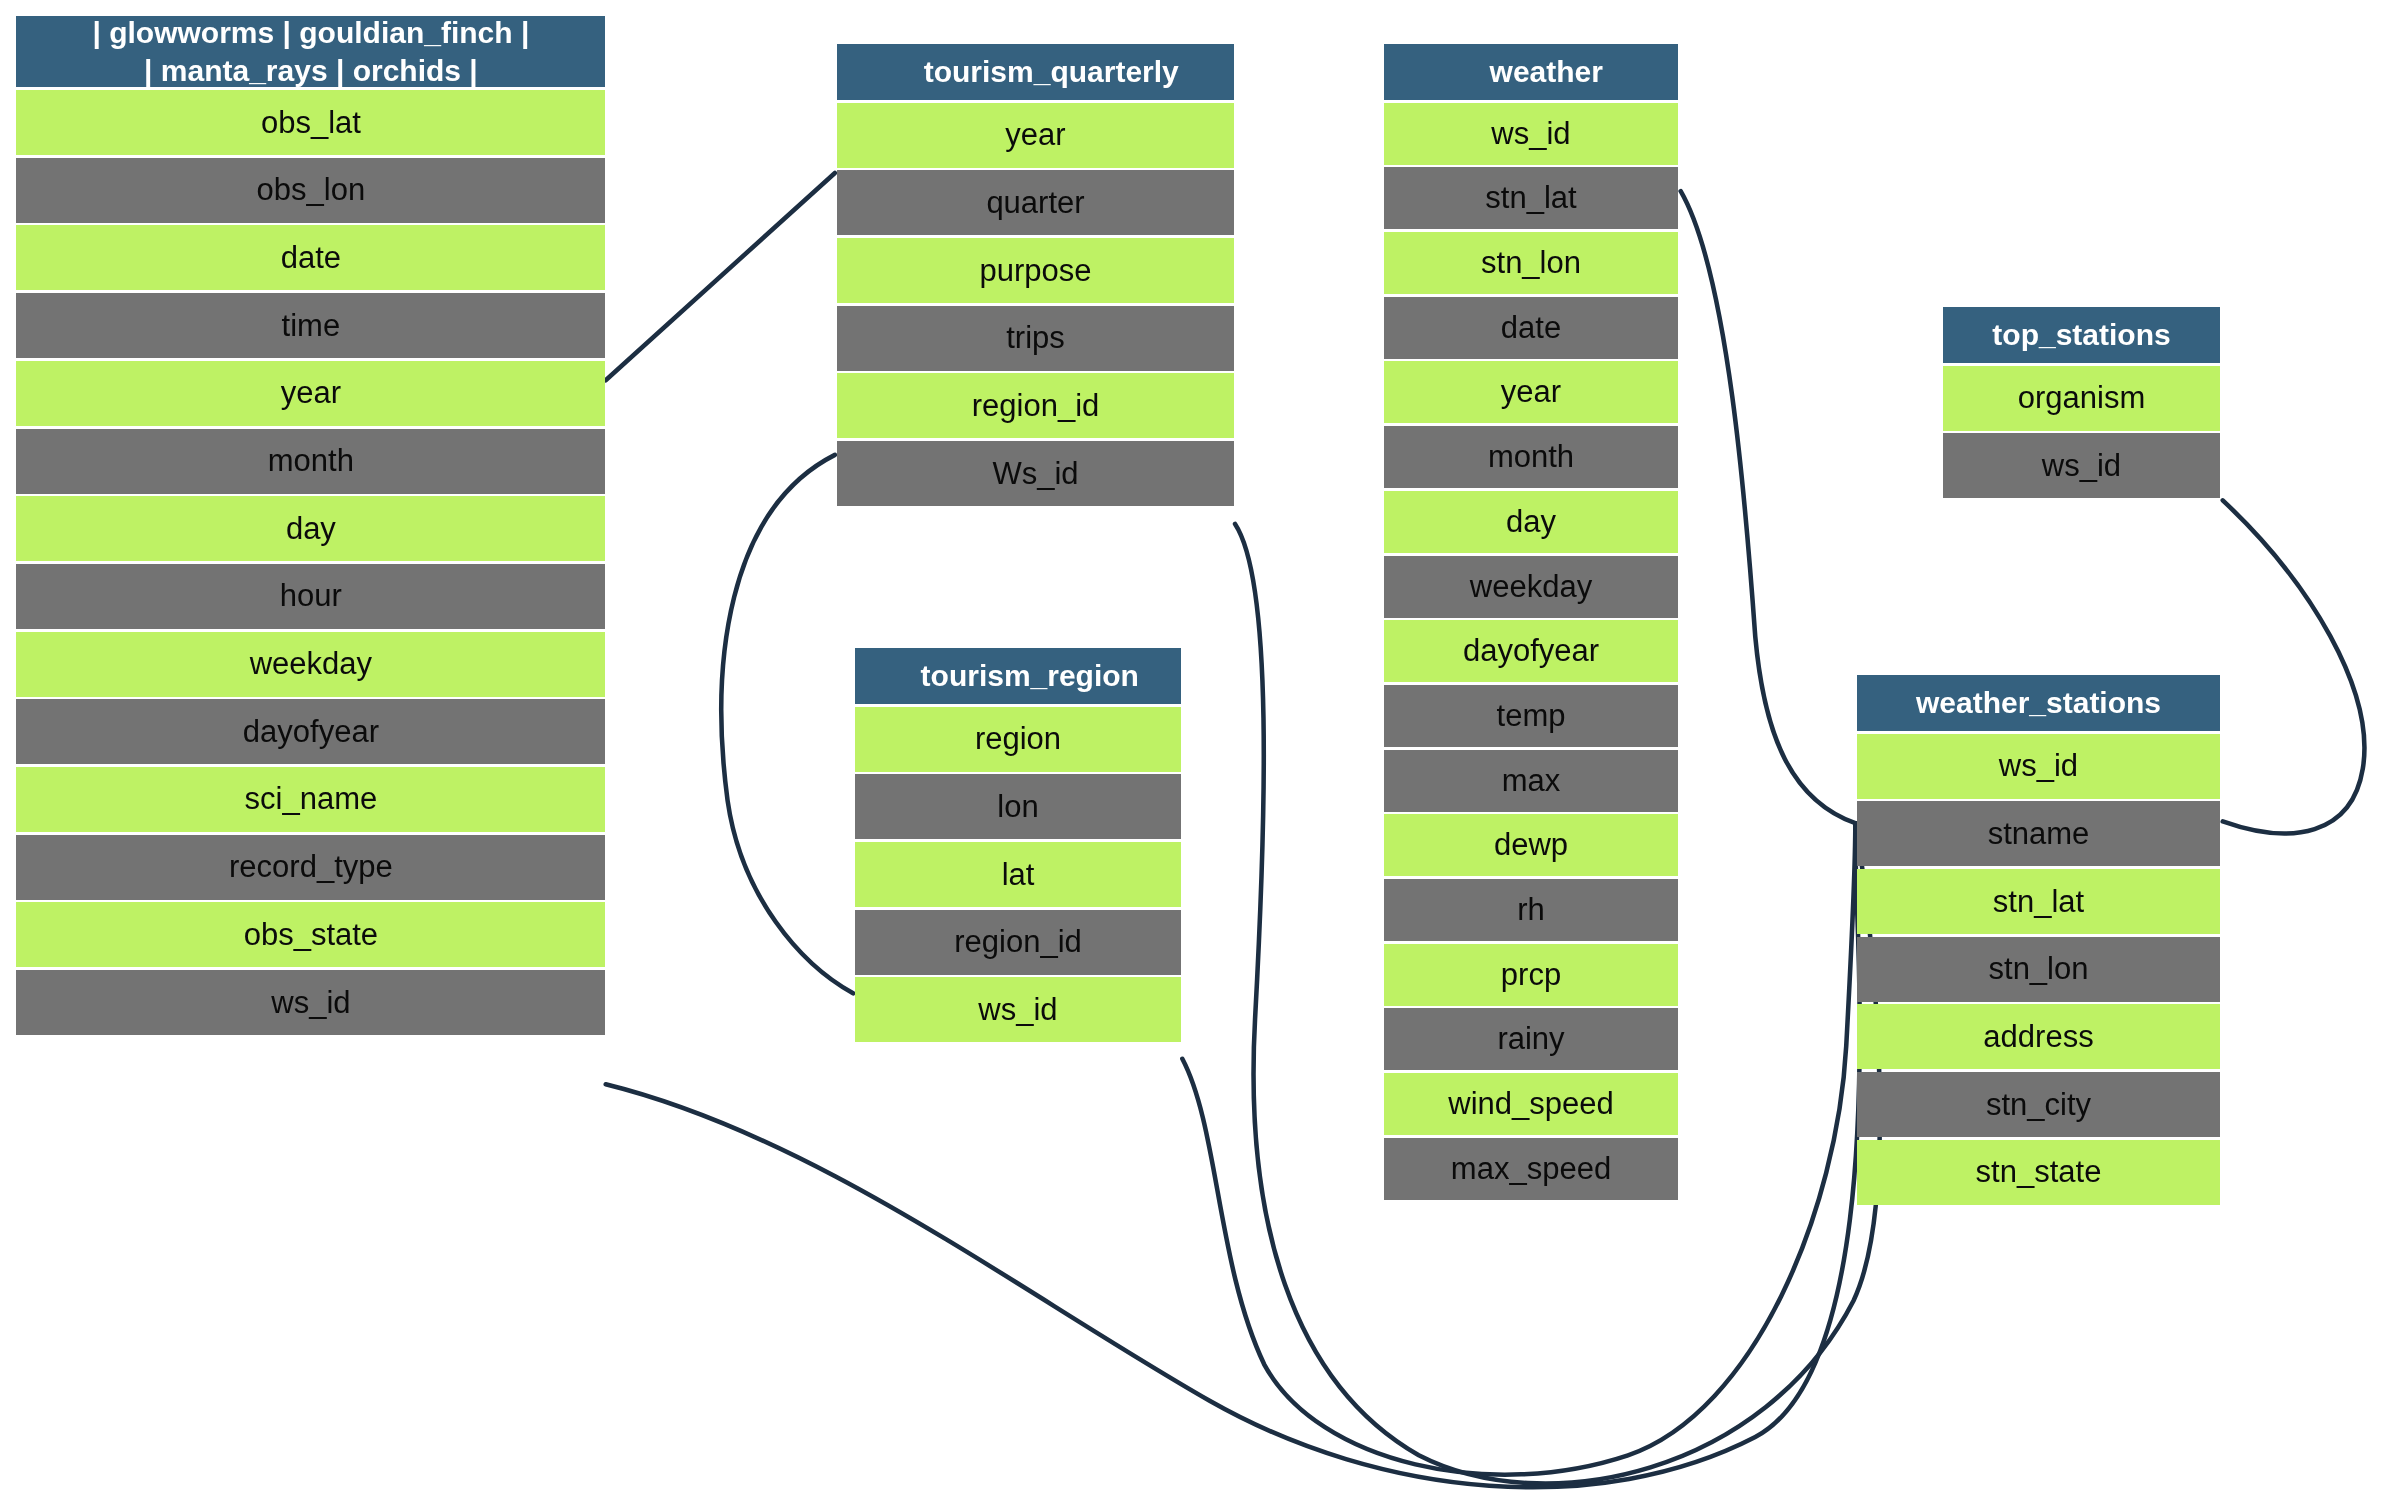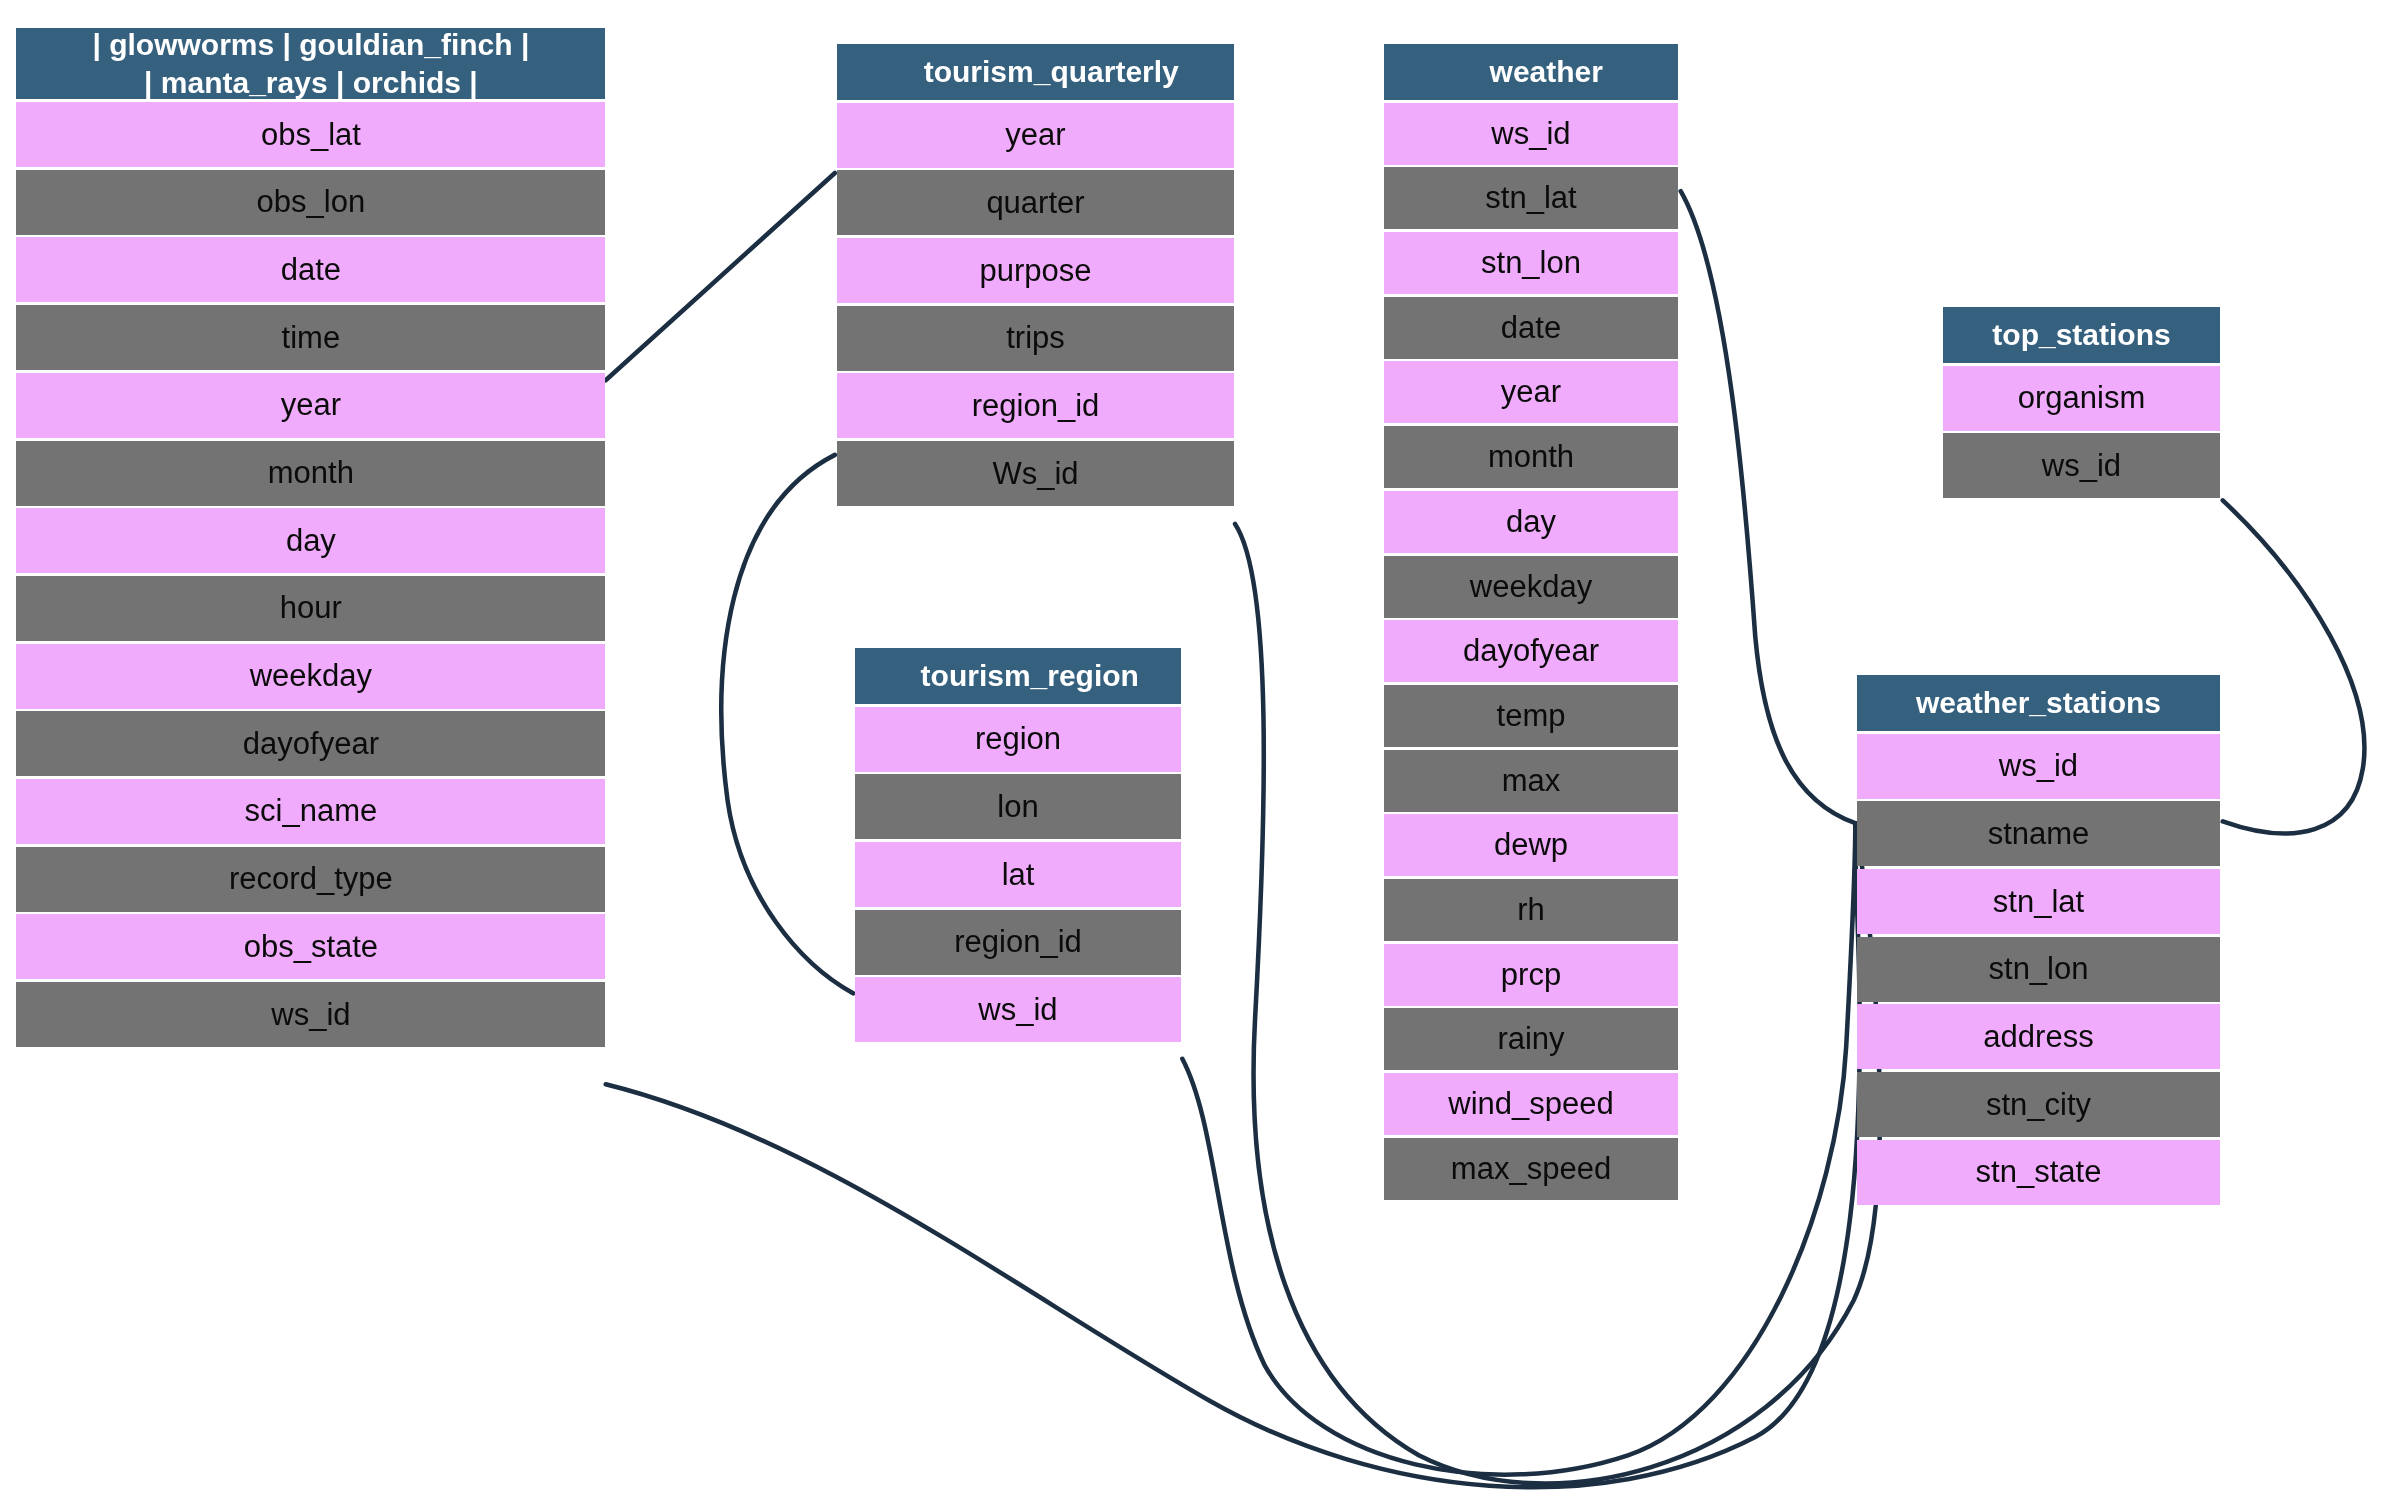--- a/index.html
+++ b/index.html
@@ -53,26 +53,26 @@
 
   .field-row {
     text-align: center;
     color: #0b0b0b;
     display: flex;
     align-items: center;
     justify-content: center;
     box-sizing: border-box;
     margin-top: 2.7px;
   }
-  .field-row.odd  { background: #f0abfc; }
+  .field-row.odd  { background: #bef264; }
   .field-row.even { background: #737373; }
 
   
   #tbl-organisms           { left: 16.4px;   top: 16.4px;  width: 589px; }
-  #tbl-organisms .table-header { height: 71px; font-size: 30px; margin-top: 12px; }
+  #tbl-organisms .table-header { height: 71px; font-size: 30px; }
   #tbl-organisms .field-row    { height: 65px; font-size: 31px; }
 
   #tbl-tourism-quarterly   { left: 837px;  top: 44px;  width: 397px; }
   #tbl-tourism-quarterly .table-header { height: 56px; font-size: 30px; padding-left: 37px; }
   #tbl-tourism-quarterly .field-row    { height: 65px; font-size: 31px; }
 
   #tbl-tourism-region      { left: 855px;  top: 648px; width: 326px; }
   #tbl-tourism-region .table-header { height: 56px; font-size: 30px; padding-left: 29px; }
   #tbl-tourism-region .field-row    { height: 65px; font-size: 31px; }
 

